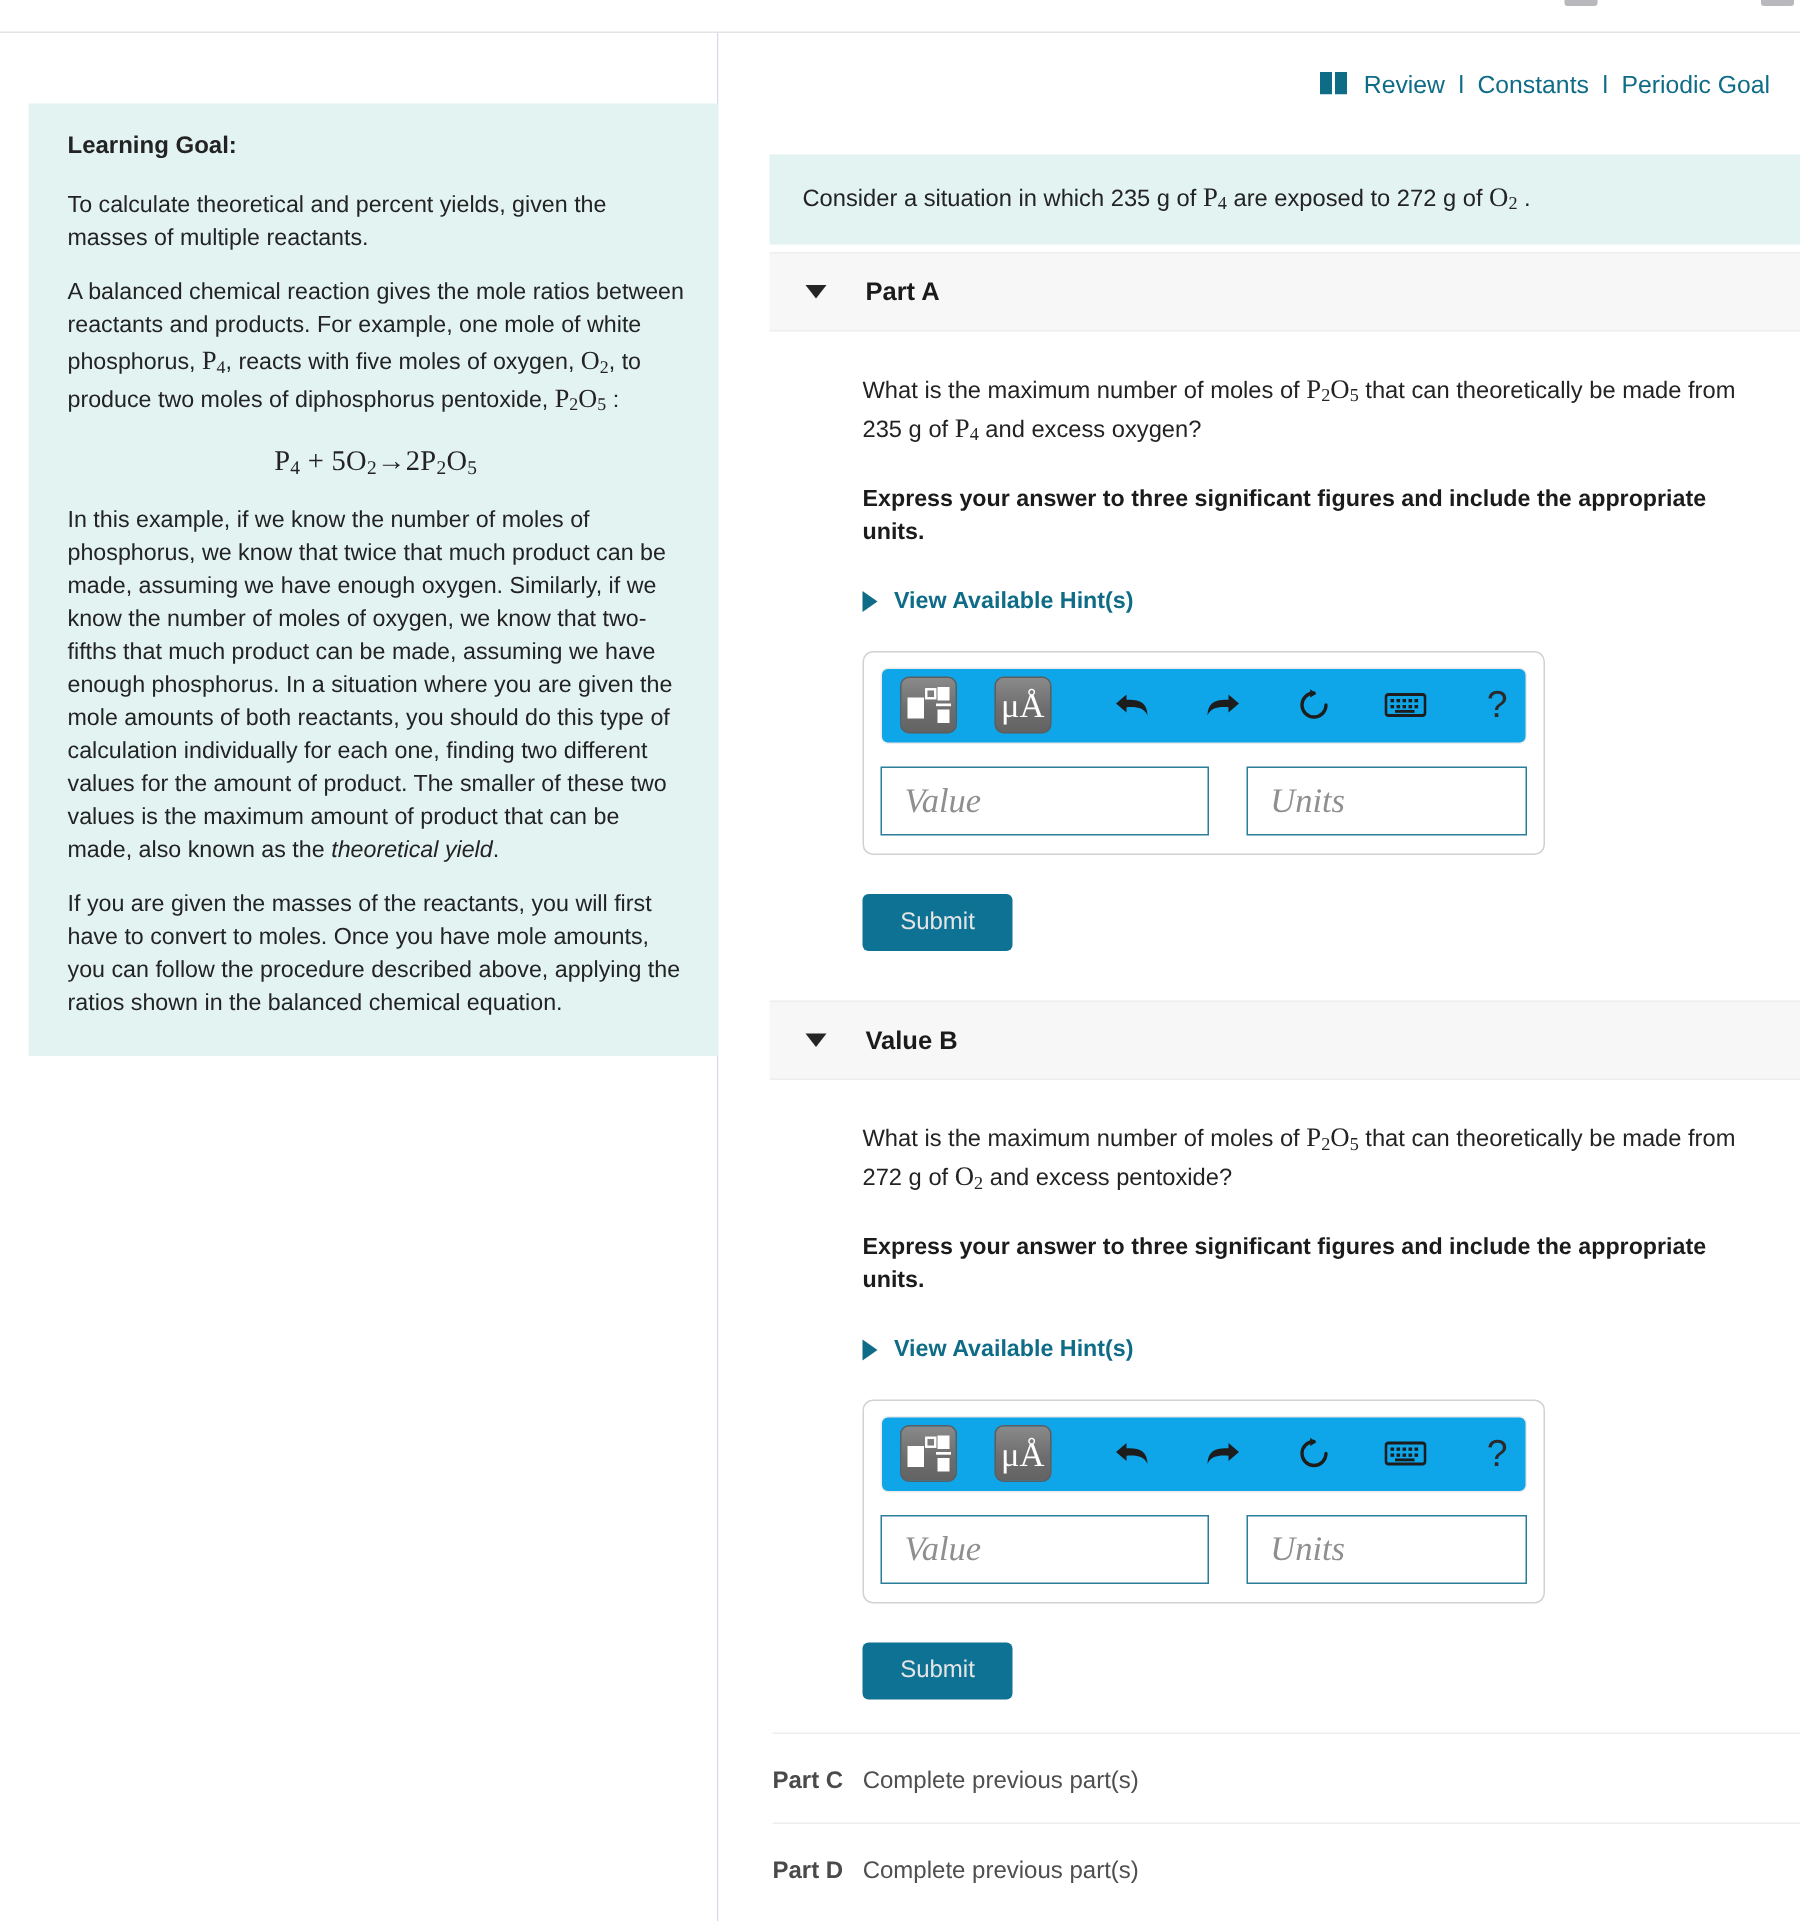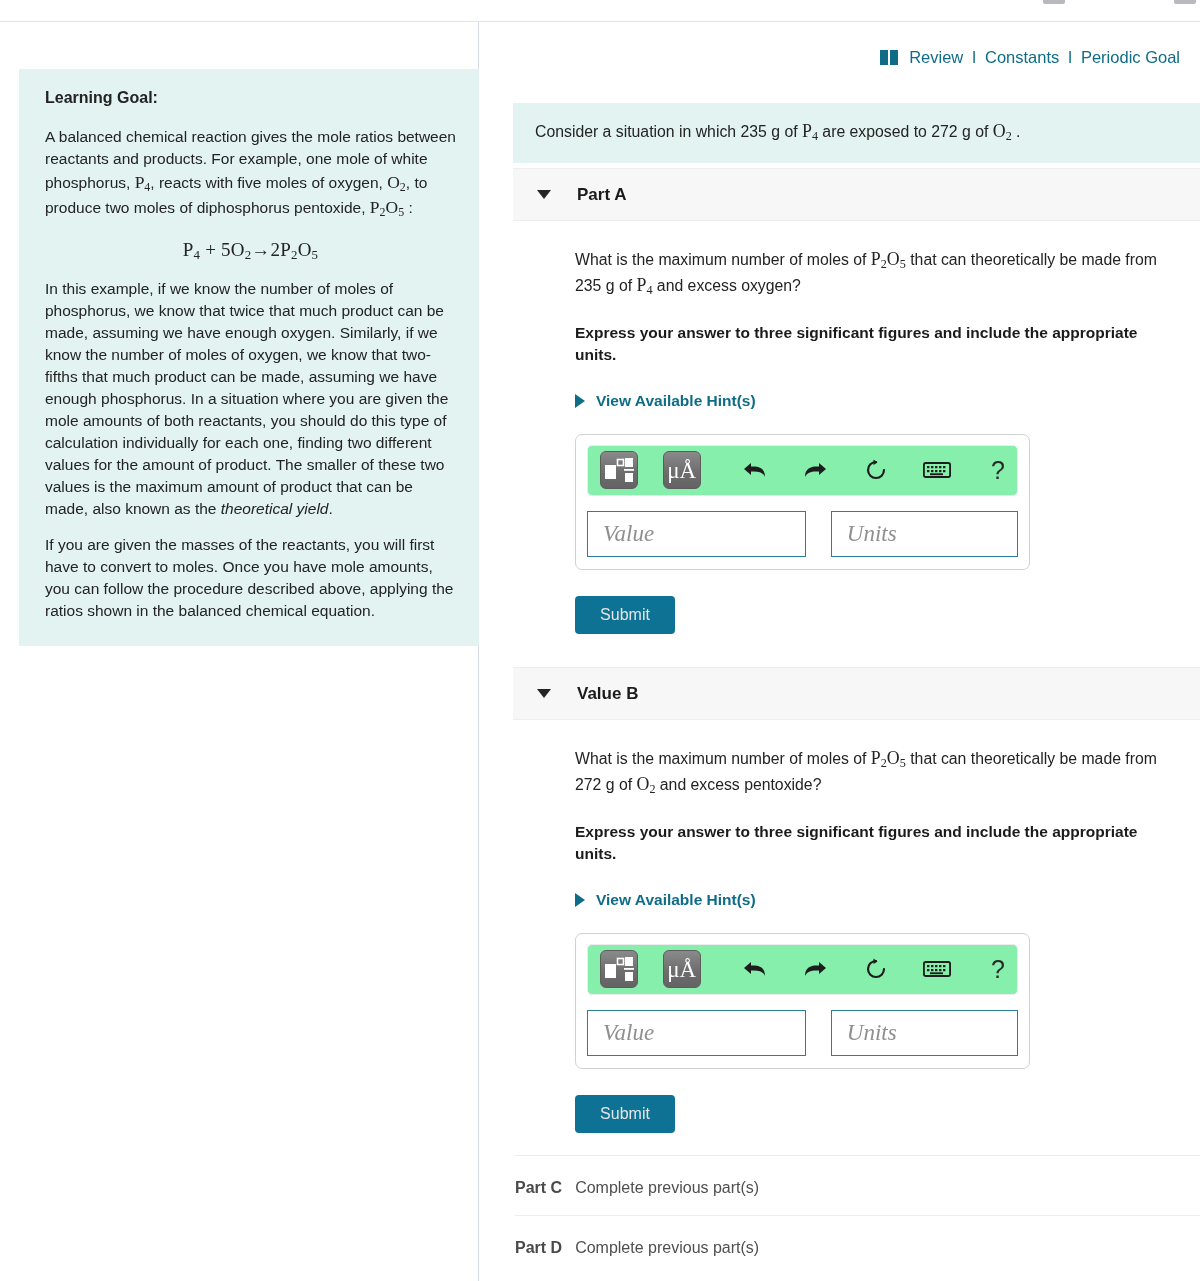--- a/index.html
+++ b/index.html
@@ -65,21 +65,21 @@
   .eq-line sub { font-size: 0.68em; vertical-align: -0.22em; }
   em.italic-term { font-style: italic; }
 
   
   .right-pane {
     position: absolute; top: 22px; left: 479px; width: 721px; height: 1259px;
     background: #ffffff;
   }
   .toprow {
     position: absolute; top: 26px; right: 20px;
-    display: flex; align-items: center; gap: 7px;
+    display: flex; gap: 7px;
     font-size: 16.5px; color: #0f6c87;
   }
   .book-icon { display: inline-flex; margin-right: 3px; }
   .toprow a { color: #0f6c87; text-decoration: none; }
   .toprow .sep { color: #0f6c87; padding: 0 2px; }
 
   .prompt-band {
     position: absolute; top: 81px; left: 34px; width: 721px;
     background: #e2f3f2;
     padding: 18px 22px 19px 22px;
@@ -127,21 +127,21 @@
   .answer-box {
     margin-top: 24px;
     width: 455px;
     border: 1px solid #d2d2d2;
     border-radius: 7px;
     background: #ffffff;
     padding: 10px 11px 12px 11px;
   }
   .ans-toolbar {
     display: flex; align-items: center;
-    background: #86efac;
+    background: #0ea5e9;
     border: 1px solid #ececec;
     border-radius: 5px;
     height: 51px;
     padding: 0 12px;
     gap: 16px;
   }
   .tb-btn {
     width: 48px; height: 38px;
     border-radius: 6px;
     background: linear-gradient(180deg,#8a8a8a 0%,#6e6e6e 55%,#636363 100%);
@@ -214,20 +214,21 @@
 
   <div class="top-mark a"></div>
   <div class="top-mark b"></div>
   <div class="top-rule"></div>
   <div class="v-divider"></div>
 
   <div class="left-pane">
     <div class="goal-card">
       <div class="goal-title">Learning Goal:</div>
 
+      <p>To calculate theoretical and percent yields, given the masses of multiple reactants.</p>
 
       <p><span>A balanced chemical reaction gives the mole ratios between reactants and products. For example, one mole of white phosphorus, </span><span class="mathserif">P<sub>4</sub></span><span>, reacts with five moles of oxygen, </span><span class="mathserif">O<sub>2</sub></span><span>, to produce two moles of diphosphorus pentoxide, </span><span class="mathserif">P<sub>2</sub>O<sub>5</sub></span><span> :</span></p>
 
       <div class="eq-line">P<sub>4</sub> + 5O<sub>2</sub>→2P<sub>2</sub>O<sub>5</sub></div>
 
       <p><span>In this example, if we know the number of moles of phosphorus, we know that twice that much product can be made, assuming we have enough oxygen. Similarly, if we know the number of moles of oxygen, we know that two-fifths that much product can be made, assuming we have enough phosphorus. In a situation where you are given the mole amounts of both reactants, you should do this type of calculation individually for each one, finding two different values for the amount of product. The smaller of these two values is the maximum amount of product that can be made, also known as the </span><em class="italic-term">theoretical yield</em><span>.</span></p>
 
       <p>If you are given the masses of the reactants, you will first have to convert to moles. Once you have mole amounts, you can follow the procedure described above, applying the ratios shown in the balanced chemical equation.</p>
     </div>
   </div>

